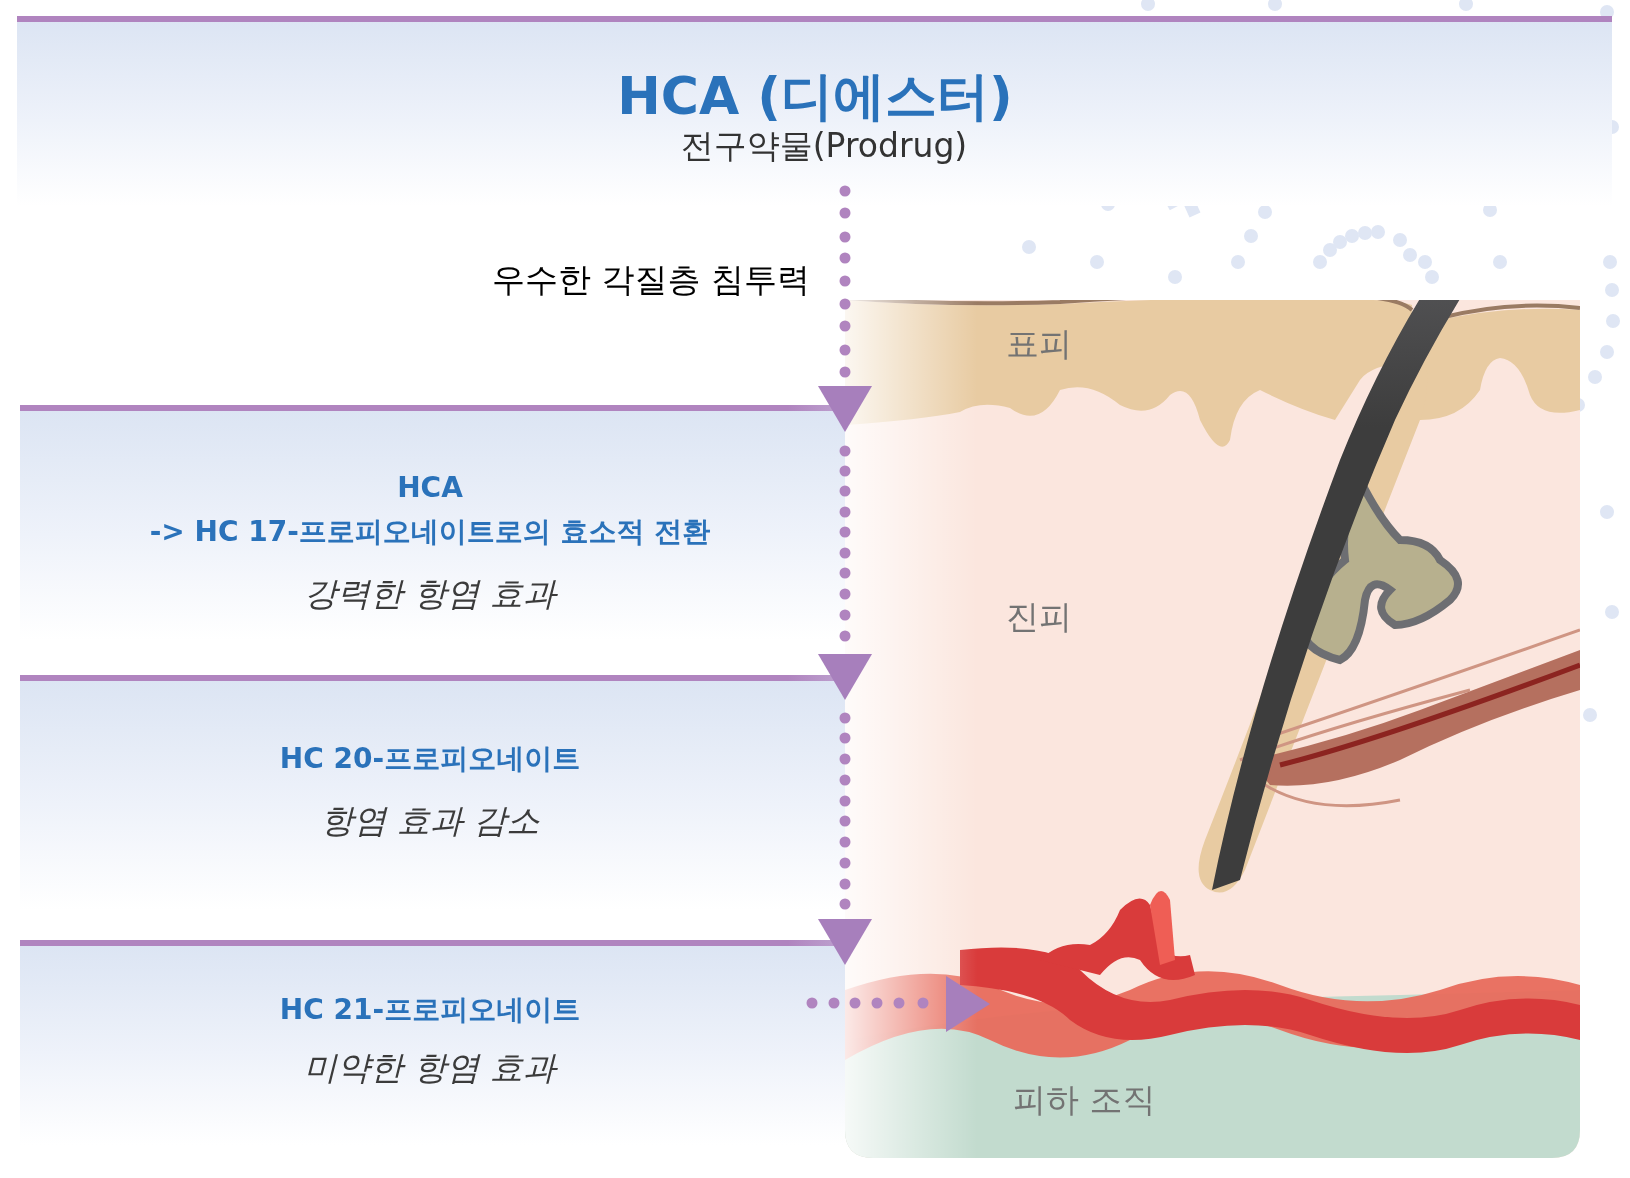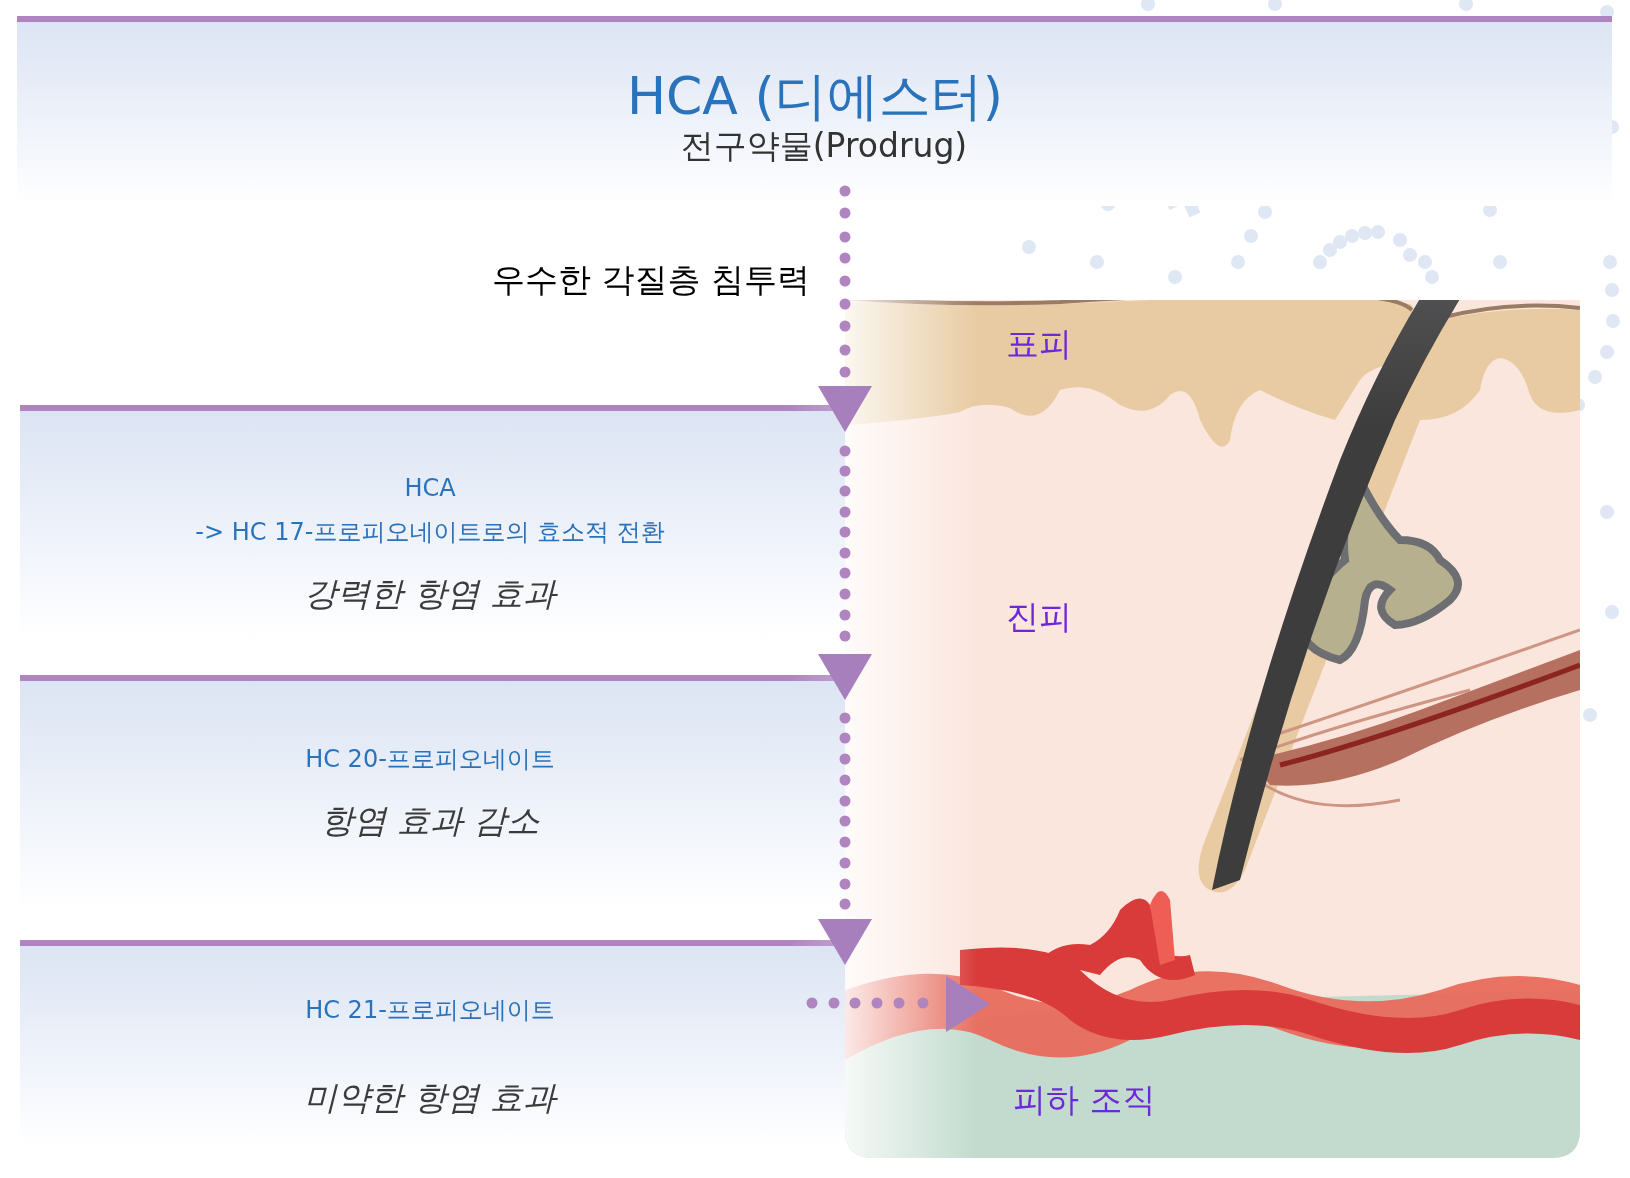--- a/index.html
+++ b/index.html
@@ -26,45 +26,45 @@
     .band-2 { top: 675px; width: 960px; height: 235px; }
     .band-3 { top: 940px; width: 960px; height: 205px; }
     .band-1 .bar, .band-2 .bar, .band-3 .bar {
       width: 100%;
       background: linear-gradient(to right, #b084bf 0%, #b084bf 80%, rgba(176,132,191,0.3) 93%, rgba(176,132,191,0) 100%);
     }
 
     
     .title {
       position: absolute; left: 0; width: 1630px; top: 62px; text-align: center;
-      color: #2a72ba; font-weight: normal; font-size: 52px; letter-spacing: 0px;
+      color: #2a72ba; font-weight: bold; font-size: 52px; letter-spacing: 0px;
     }
     .subtitle {
       position: absolute; left: 0; width: 1630px; top: 124px; text-align: center;
       color: #333333; font-size: 33px; margin-left: 9px;
     }
     .left-note {
       position: absolute; right: 820px; top: 258px; color: #000000; font-size: 33px; text-align: right; white-space: nowrap;
     }
     .stage-text {
       position: absolute; left: 20px; width: 820px; text-align: center;
     }
     .stage-head {
-      color: #2a72ba; font-weight: normal; font-size: 24px; line-height: 44px; white-space: nowrap;
+      color: #2a72ba; font-weight: bold; font-size: 28px; line-height: 44px; white-space: nowrap;
     }
     .stage-effect {
       color: #3b3b3b; font-size: 33px; margin-top: 18px; white-space: nowrap; font-style: italic;
     }
 
     
     .skin {
       position: absolute; left: 845px; top: 150px; width: 735px; height: 1010px;
     }
     .layer-label {
-      position: absolute; color: #6d28d9; font-size: 33px; white-space: nowrap;
+      position: absolute; color: #737373; font-size: 33px; white-space: nowrap;
     }
 
     
     .path-svg { position: absolute; left: 0; top: 0; width: 1630px; height: 1178px; pointer-events: none; }
   </style>
 </head>
 <body>
 
 <div class="canvas">
 
@@ -263,16 +263,16 @@
     <div class="stage-effect">강력한 항염 효과</div>
   </div>
 
   <div class="stage-text" style="top:737px;">
     <div class="stage-head">HC 20-프로피오네이트</div>
     <div class="stage-effect">항염 효과 감소</div>
   </div>
 
   <div class="stage-text" style="top:988px;text-align:center;">
     <div class="stage-head">HC 21-프로피오네이트</div>
-    <div class="stage-effect" style="margin-top:44px;">미약한 항염 효과</div>
+    <div class="stage-effect" style="margin-top:14px;">미약한 항염 효과</div>
   </div>
 
 </div>
 
 </body></html>

